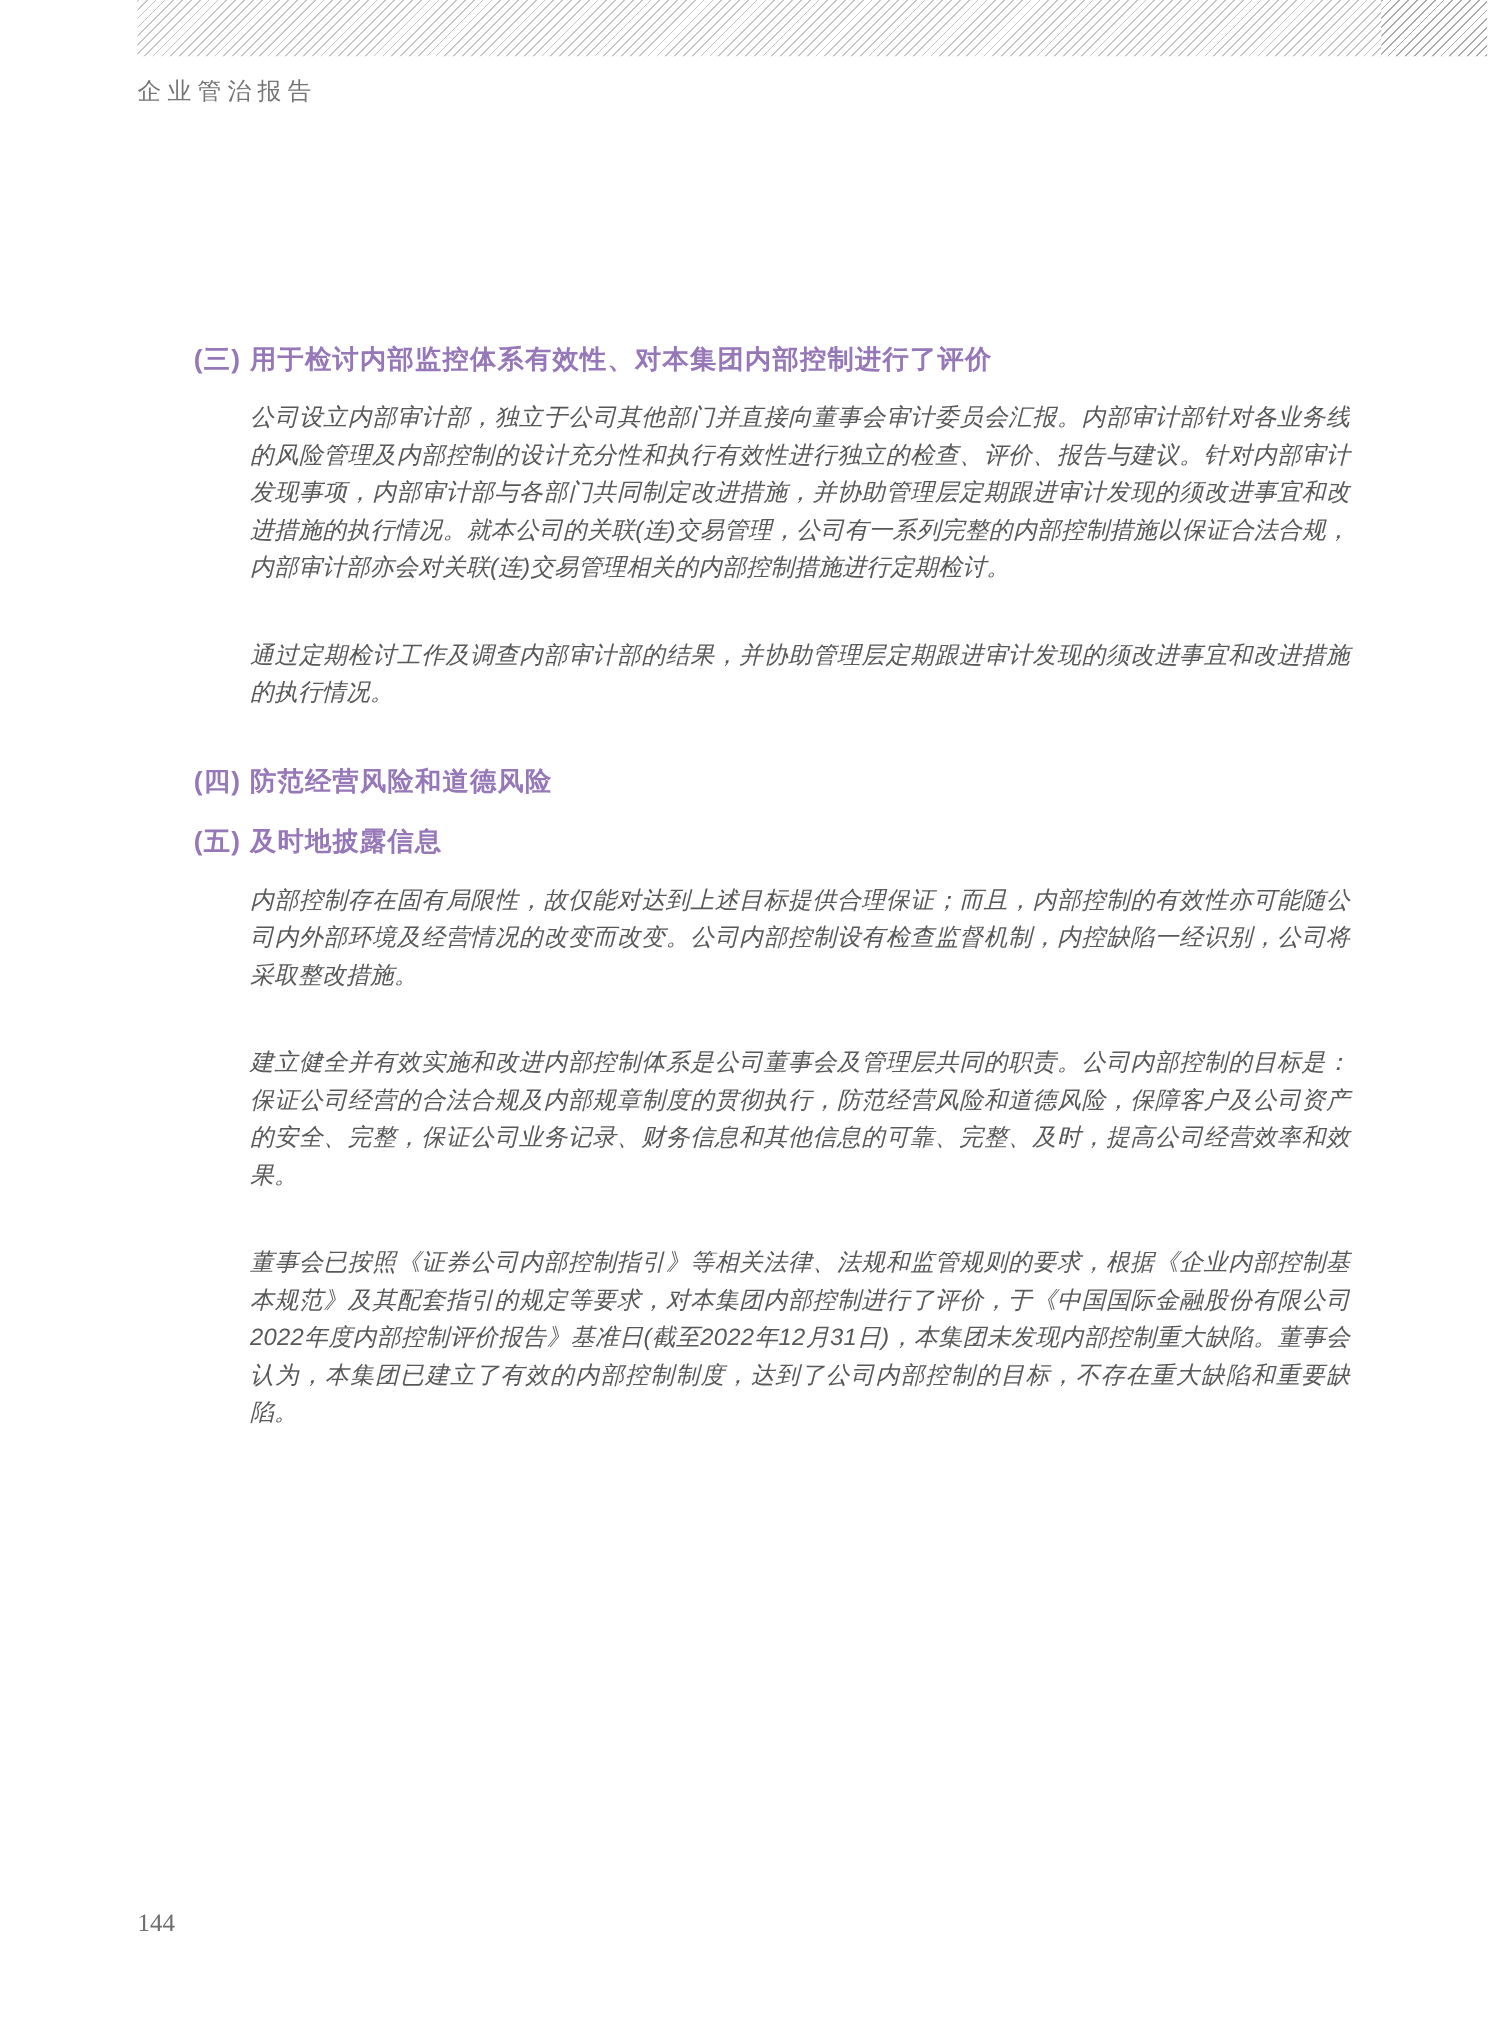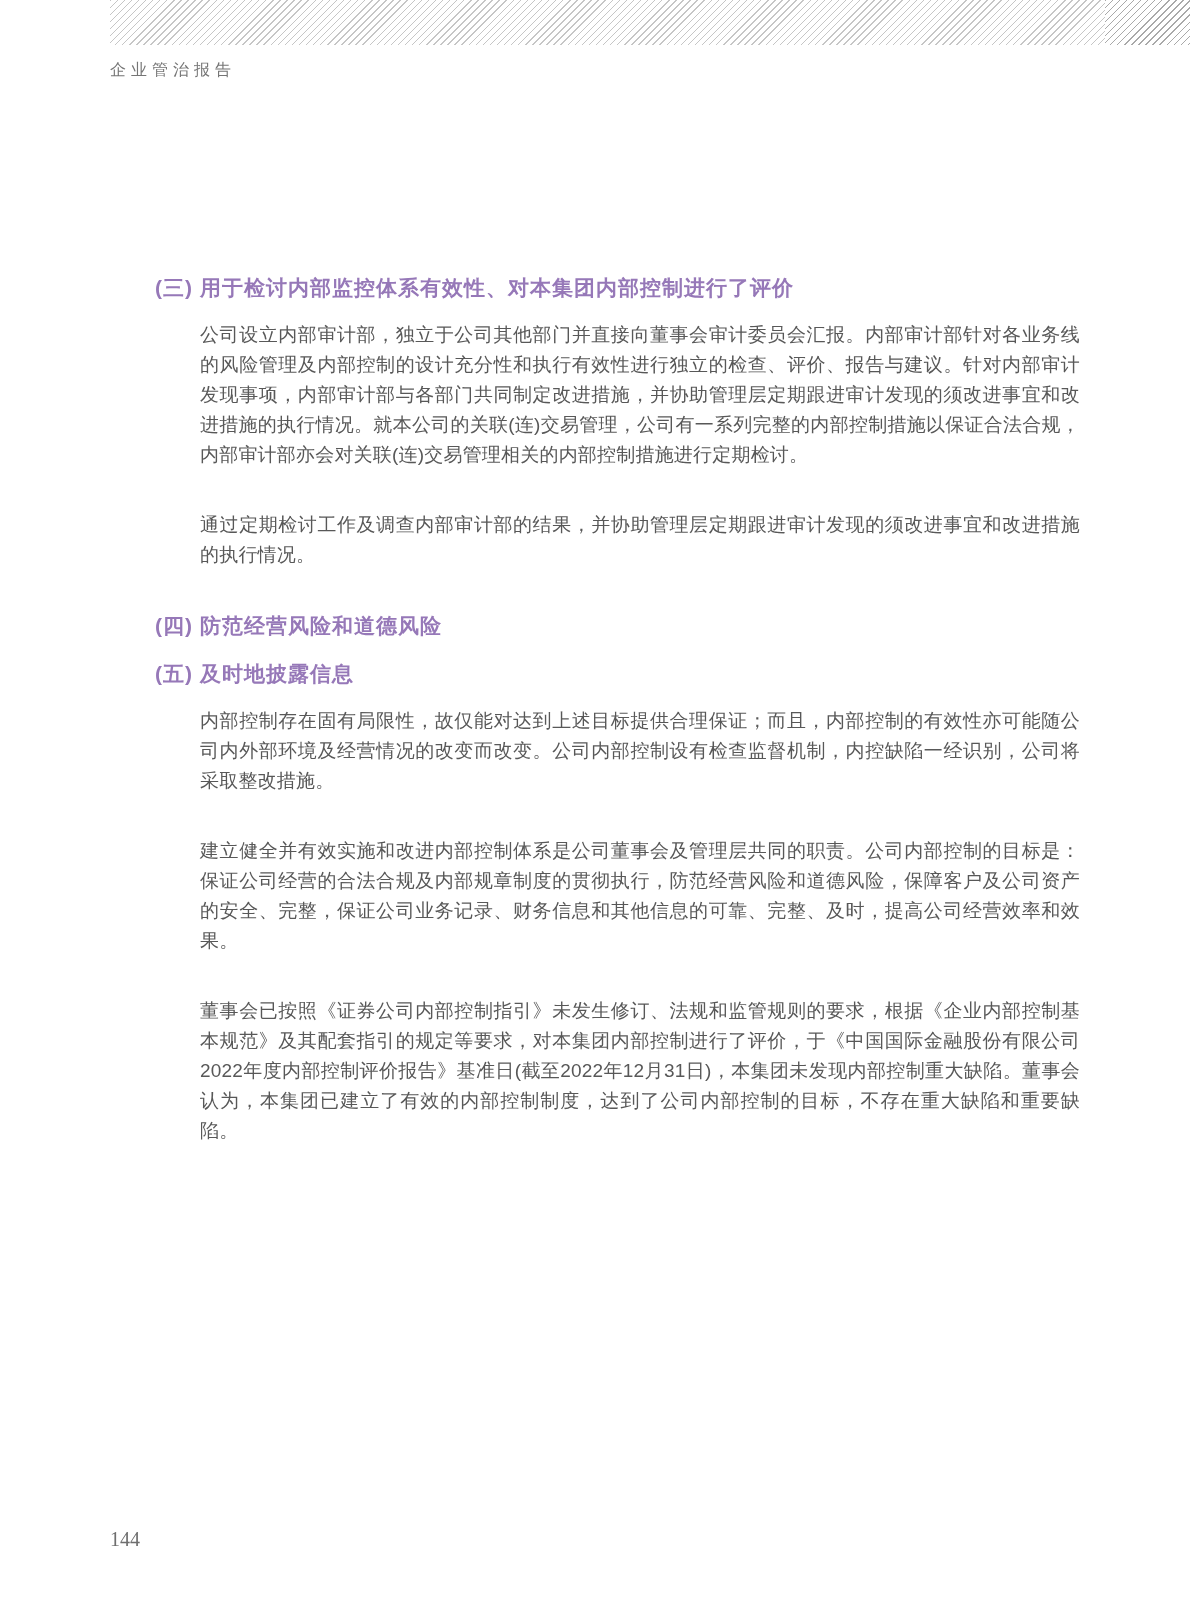--- a/index.html
+++ b/index.html
@@ -18,21 +18,21 @@
   }
   .hatch-right {
     position:absolute; top:0; right:0; width:85px; height:100%;
     background:repeating-linear-gradient(135deg,
       #a9a9a9 0px, #a9a9a9 1px,
       #ffffff 1px, #ffffff 5px);
   }
   .doc-header {
     position:absolute; top:60px; left:110px;
     font-family:Liberation Sans, sans-serif;
-    font-size:16px; color:var(--header-text,#757575);
+    font-size:19px; color:var(--header-text,#757575);
     letter-spacing:5px;
   }
   .content {
     position:absolute; top:272px; left:155px; width:925px;
   }
   .sec-heading {
     display:flex;
     margin:0 0 16px 0;
     color:var(--accent,#9678b8);
     font-size:21px; font-weight:bold;
@@ -42,20 +42,21 @@
   .sec-title { flex:1; }
   .para {
     box-sizing:border-box;
     width:880px;
     margin:16px 0 40px 45px;
     font-size:19px; line-height:30px;
     color:var(--body-text,#585858);
     text-align:justify;
     text-justify:inter-ideograph;
     letter-spacing:0.2px;
+    font-style:italic;
   }
   .page-number {
     position:absolute; top:1528px; left:110px;
     font-family:Liberation Serif, serif;
     font-size:20px; color:#6e6e6e;
   }
 </style>
 </head>
 <body>
 
@@ -85,20 +86,20 @@
       </h2>
     </section>
 
     <section>
       <h2 class="sec-heading">
         <span class="sec-num">(五)</span>
         <span class="sec-title">及时地披露信息</span>
       </h2>
       <p class="para">内部控制存在固有局限性，故仅能对达到上述目标提供合理保证；而且，内部控制的有效性亦可能随公司内外部环境及经营情况的改变而改变。公司内部控制设有检查监督机制，内控缺陷一经识别，公司将采取整改措施。</p>
       <p class="para">建立健全并有效实施和改进内部控制体系是公司董事会及管理层共同的职责。公司内部控制的目标是：保证公司经营的合法合规及内部规章制度的贯彻执行，防范经营风险和道德风险，保障客户及公司资产的安全、完整，保证公司业务记录、财务信息和其他信息的可靠、完整、及时，提高公司经营效率和效果。</p>
-      <p class="para">董事会已按照《证券公司内部控制指引》未发生修订、法规和监管规则的要求，根据《企业内部控制基本规范》及其配套指引的规定等要求，对本集团内部控制进行了评价，于《中国国际金融股份有限公司2022年度内部控制评价报告》基准日(截至2022年12月31日)，本集团未发现内部控制重大缺陷。董事会认为，本集团已建立了有效的内部控制制度，达到了公司内部控制的目标，不存在重大缺陷和重要缺陷。</p>
+      <p class="para">董事会已按照《证券公司内部控制指引》等相关法律、法规和监管规则的要求，根据《企业内部控制基本规范》及其配套指引的规定等要求，对本集团内部控制进行了评价，于《中国国际金融股份有限公司2022年度内部控制评价报告》基准日(截至2022年12月31日)，本集团未发现内部控制重大缺陷。董事会认为，本集团已建立了有效的内部控制制度，达到了公司内部控制的目标，不存在重大缺陷和重要缺陷。</p>
     </section>
 
   </main>
 
   <div class="page-number">144</div>
 
 </div>
 
 </body></html>

